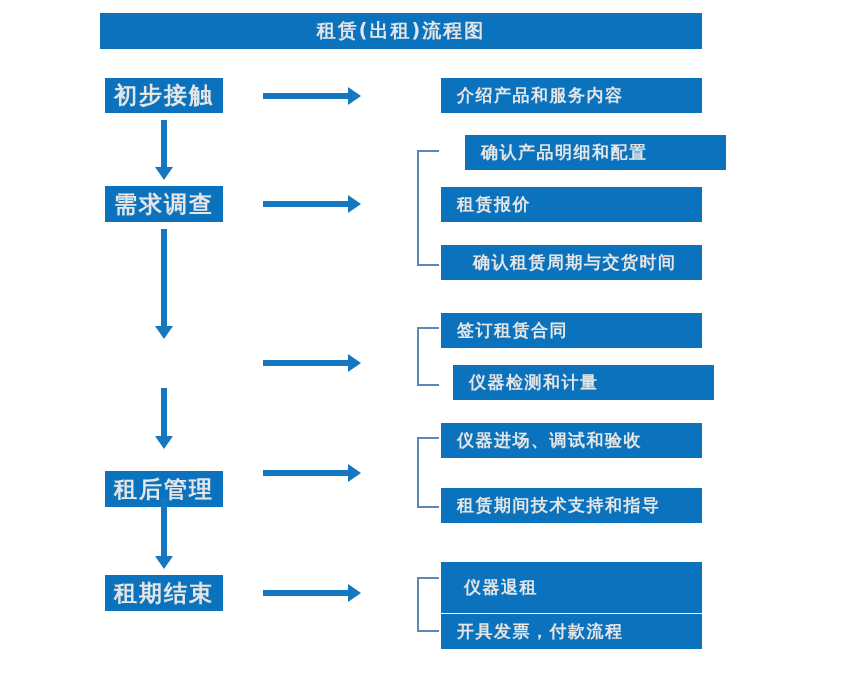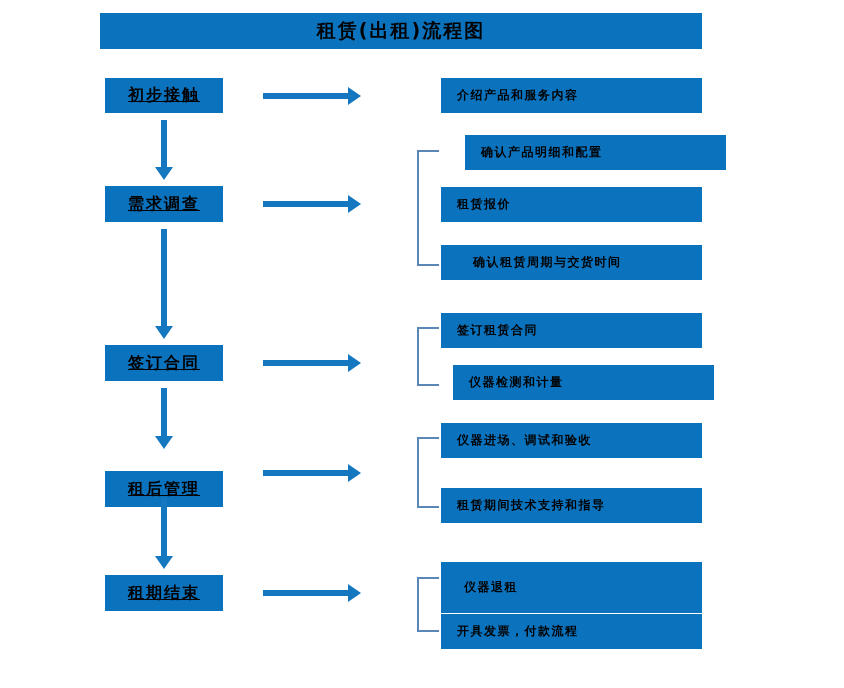--- a/index.html
+++ b/index.html
@@ -13,43 +13,42 @@
   #canvas {
     position: relative;
     width: 844px;
     height: 688px;
     background: #ffffff;
     overflow: hidden;
   }
   .box {
     position: absolute;
     background: #0B73BE;
-    color: #000000;
+    color: #e5e5e5;
     font-weight: bold;
     display: flex;
     align-items: center;
     box-sizing: border-box;
     letter-spacing: 1px;
     white-space: nowrap;
   }
   .title-bar {
     justify-content: center;
     font-size: 19px;
     letter-spacing: 2px;
   }
   .stage-box {
     justify-content: center;
-    font-size: 16px;
+    font-size: 23px;
     letter-spacing: 2px;
-    text-decoration: underline;
   }
   .detail-box {
     justify-content: flex-start;
     padding-left: 16px;
-    font-size: 12px;
+    font-size: 17px;
     letter-spacing: 1.5px;
   }
   
   .h-arrow {
     position: absolute;
     height: 22px;
   }
   .h-arrow .shaft {
     position: absolute;
     left: 0;
@@ -99,21 +98,20 @@
 <body>
 
 <div id="canvas">
 
   <div class="box title-bar" style="left:100px; top:13px; width:602px; height:36px;">租赁(出租)流程图</div>
 
   <div class="box stage-box" style="left:105px; top:78px; width:118px; height:35px;">初步接触</div>
 
   <div class="box stage-box" style="left:105px; top:186px; width:118px; height:36px;">需求调查</div>
 
-  <div class="box stage-box" style="left:105px; top:345px; width:118px; height:36px;">签订合同</div>
 
   <div class="box stage-box" style="left:105px; top:471px; width:118px; height:36px;">租后管理</div>
 
   <div class="box stage-box" style="left:105px; top:575px; width:118px; height:36px;">租期结束</div>
 
   <div class="v-arrow" style="left:153px; top:120px; height:60px;">
     <div class="shaft" style="height:47px;"></div>
     <div class="head" style="top:47px;"></div>
   </div>
 

